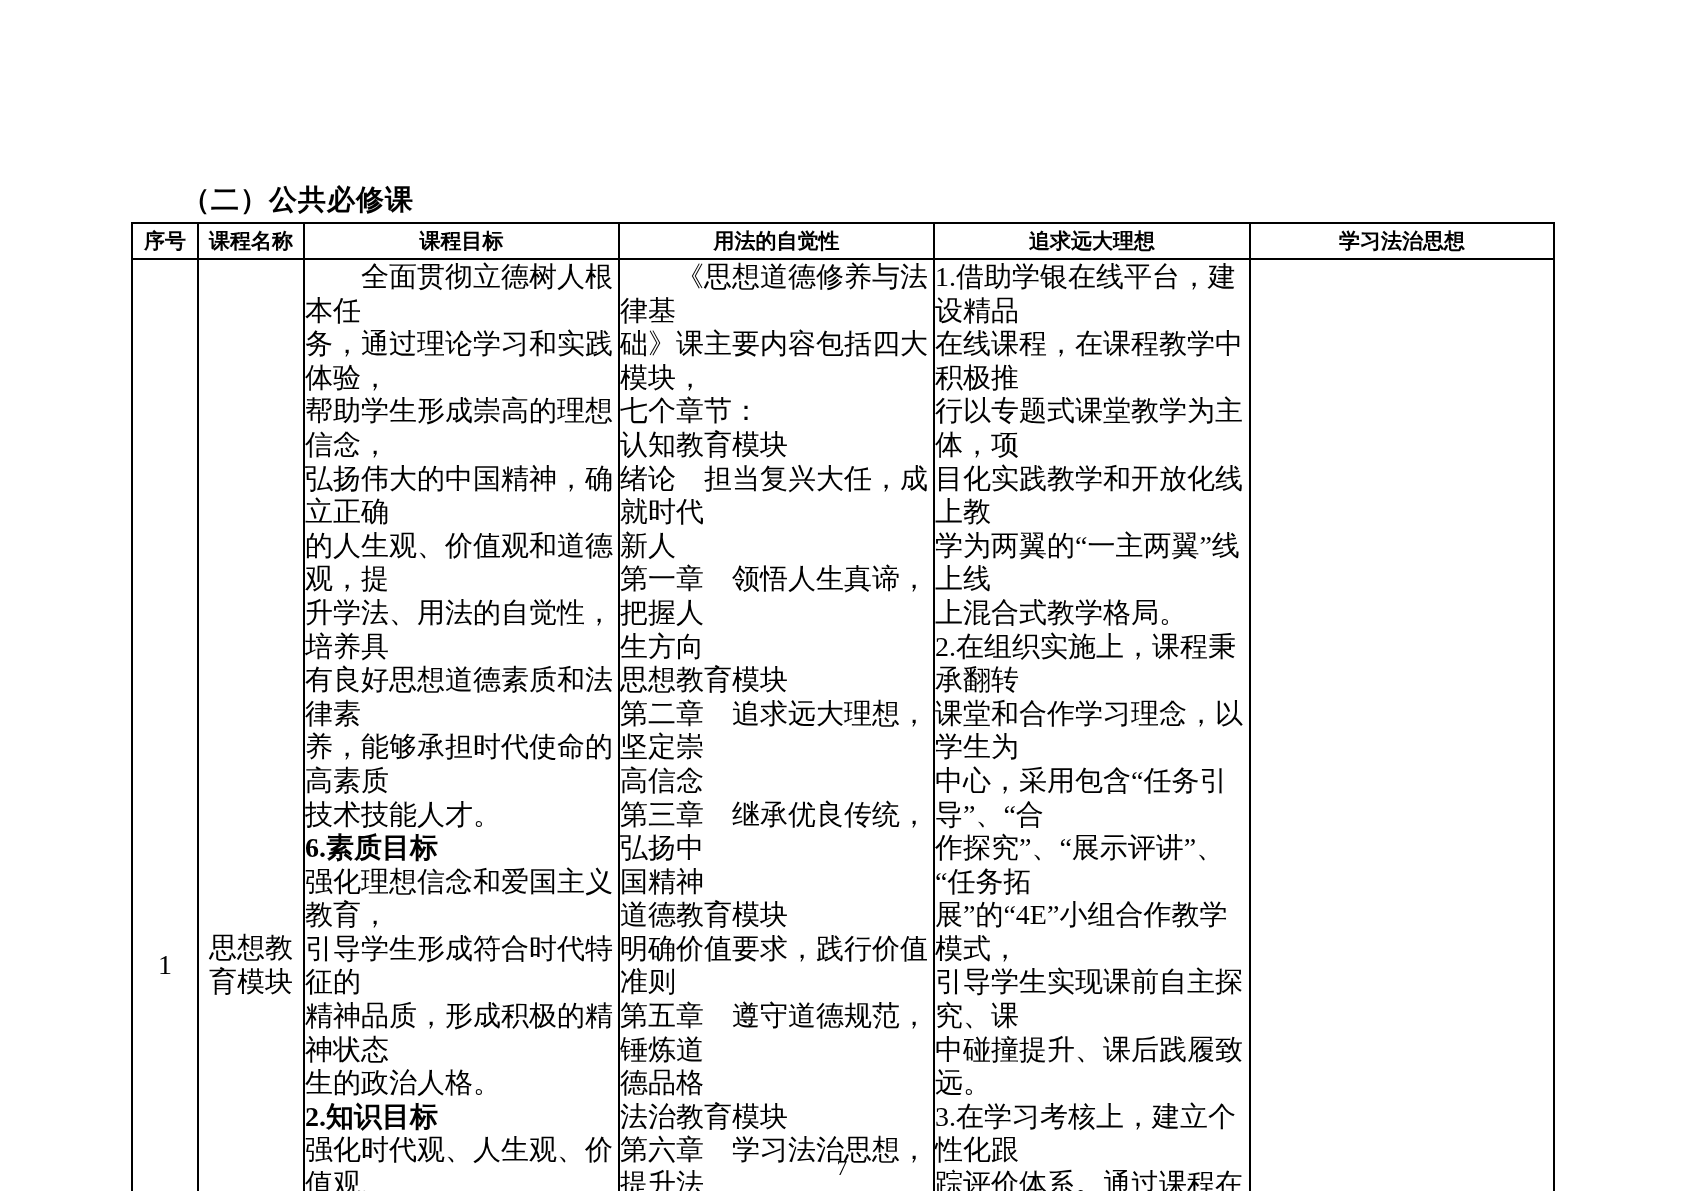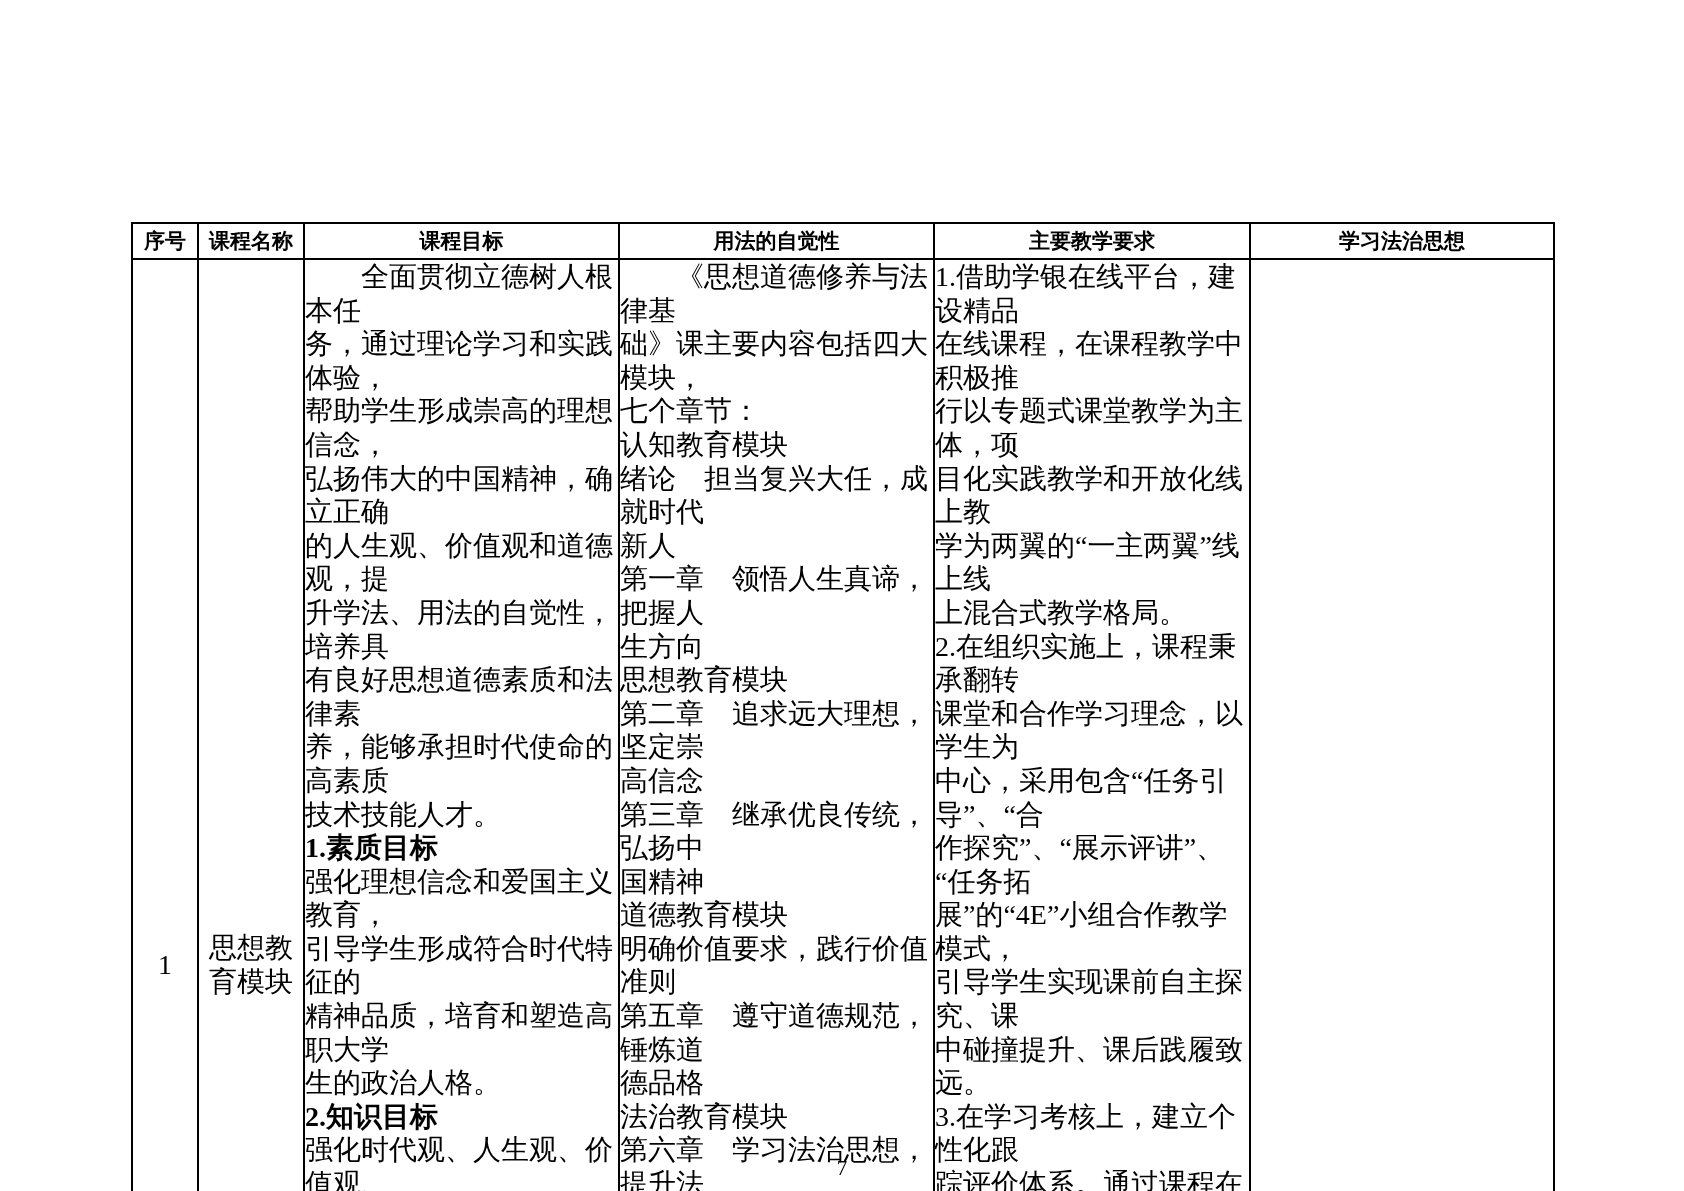--- a/index.html
+++ b/index.html
@@ -71,58 +71,59 @@
     width: 1684px;
     text-align: center;
     font-size: 21px;
   }
 </style>
 </head>
 <body>
 
 <div class="page">
 
+  <h2 class="section-title">（二）公共必修课</h2>
 
   <table class="course-table">
     <colgroup>
       <col style="width:66px">
       <col style="width:106px">
       <col style="width:315px">
       <col style="width:315px">
       <col style="width:316px">
       <col style="width:304px">
     </colgroup>
     <thead>
       <tr>
         <th>序号</th>
         <th>课程名称</th>
         <th>课程目标</th>
         <th>用法的自觉性</th>
-        <th>主要教学要求</th>
+        <th>追求远大理想</th>
         <th>学习法治思想</th>
       </tr>
     </thead>
     <tbody>
       <tr class="body-row">
         <td class="mid">1</td>
         <td class="mid">思想教育模块</td>
         <td>
           <div class="pre">　　全面贯彻立德树人根本任
 务，通过理论学习和实践体验，
 帮助学生形成崇高的理想信念，
 弘扬伟大的中国精神，确立正确
 的人生观、价值观和道德观，提
 升学法、用法的自觉性，培养具
 有良好思想道德素质和法律素
 养，能够承担时代使命的高素质
 技术技能人才。</div>
-          <div class="goal-head">1.素质目标</div>
+          <div class="goal-head">6.素质目标</div>
           <div class="pre">强化理想信念和爱国主义教育，
 引导学生形成符合时代特征的
-精神品质，培育和塑造高职大学
+精神品质，形成积极的精神状态
 生的政治人格。</div>
           <div class="goal-head">2.知识目标</div>
           <div class="pre">强化时代观、人生观、价值观、
 道德观和法治观教育，引导学生
 树立正确的世界观、人生观和价
 值观，形成积极的精神状态、良
 好思想道德素质和法治素养。</div>
         </td>
         <td>
           <div class="pre">　　《思想道德修养与法律基

